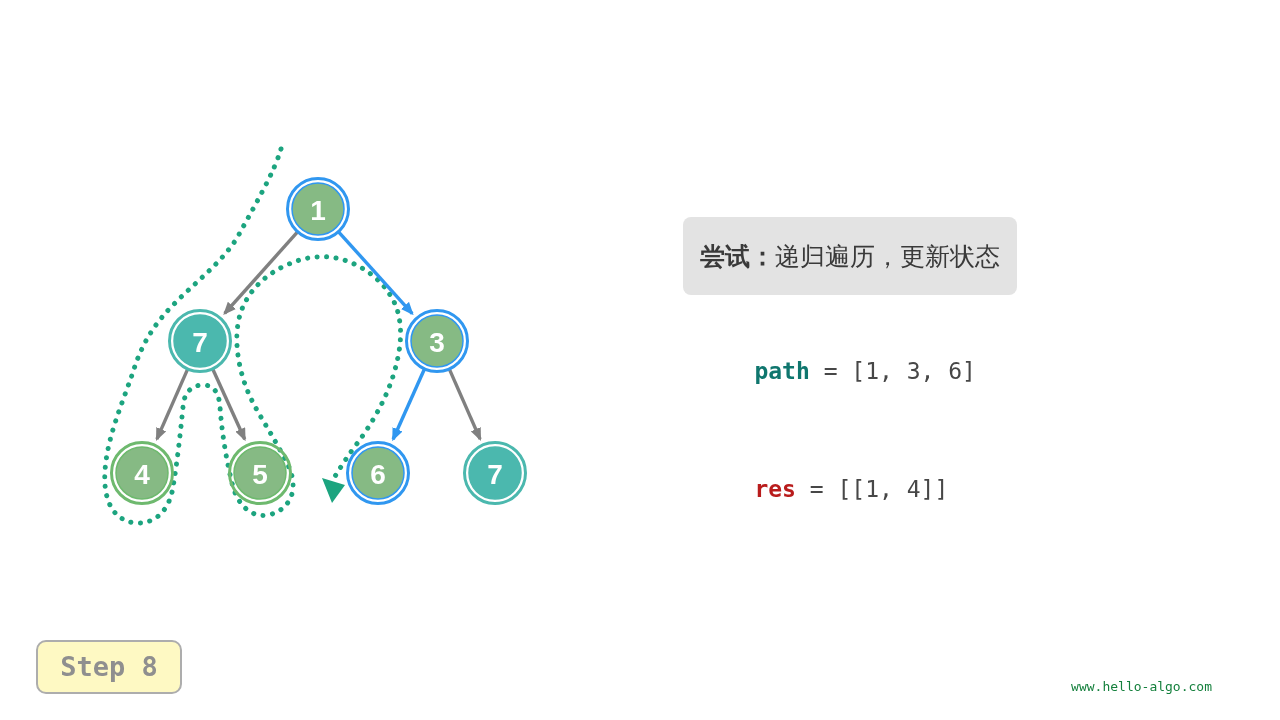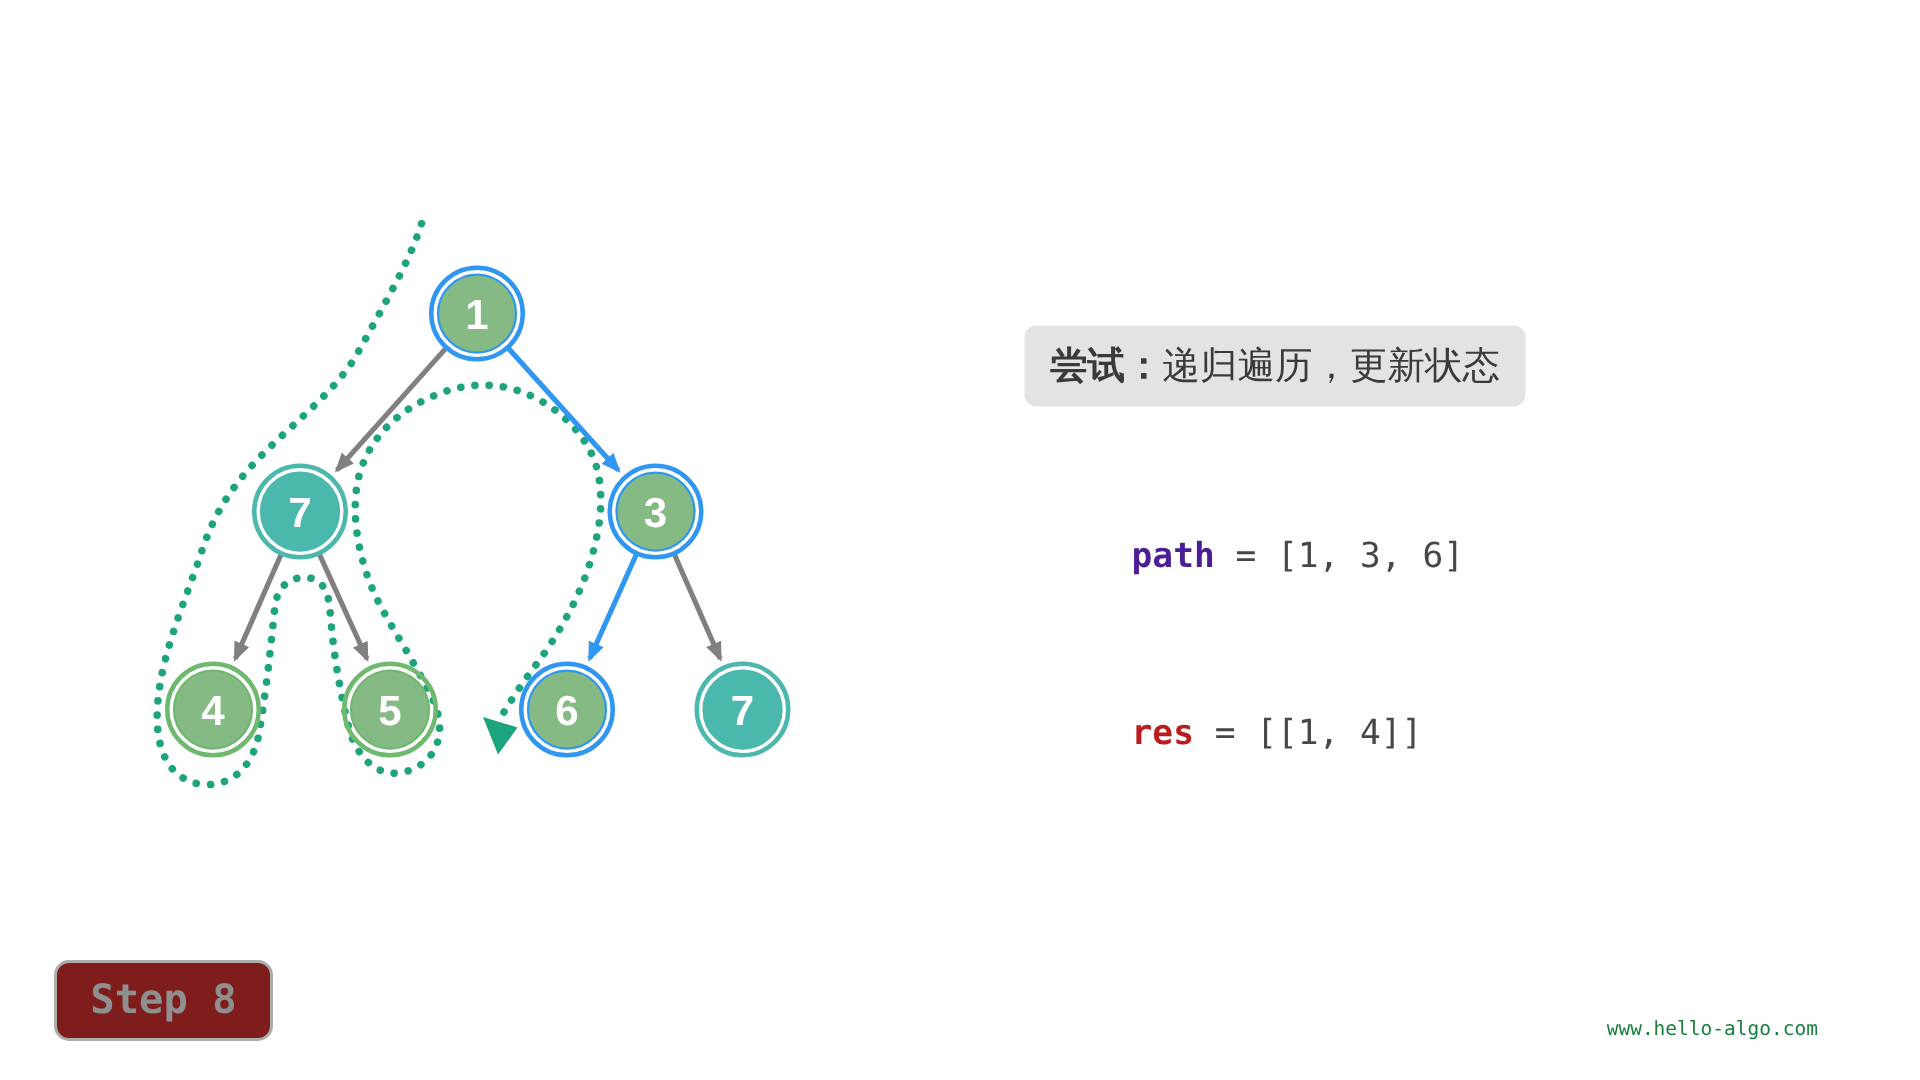--- a/index.html
+++ b/index.html
@@ -2,33 +2,33 @@
 <html><head>
 <meta charset="utf-8">
 <style>
   html,body{margin:0;padding:0;background:#ffffff;}
   body{width:1280px;height:720px;font-family:"Liberation Sans",sans-serif;}
   .stage{position:relative;width:1280px;height:720px;background:#ffffff;overflow:hidden;}
   #tree-svg{position:absolute;left:0;top:0;}
   .cn-line{position:absolute;white-space:nowrap;color:#3a3a3a;font-size:25px;
            font-family:"Liberation Sans",sans-serif;}
   .cn-line b{font-weight:bold;}
-  .hl-box{left:683px;top:217px;height:46px;line-height:46px;padding:4px 17px;
+  .hl-box{left:683px;top:217px;height:46px;line-height:46px;padding:16px 17px;
           background:#e3e3e3;border-radius:8px;}
   .back-line{left:700px;top:279px;height:27px;line-height:27px;}
   .code-line{position:absolute;white-space:pre;font-family:"DejaVu Sans Mono",monospace;
              font-size:23px;color:#474747;height:28px;line-height:28px;}
   .path-line{left:699px;top:329px;}
   .res-line{left:699px;top:447px;}
   .var-name{font-weight:bold;}
-  .path-line .var-name{color:#4c1d95;}
+  .path-line .var-name{color:#0f766e;}
   .res-line .var-name{color:#b91c1c;}
   .step-box{position:absolute;left:36px;top:640px;width:146px;height:54px;
             box-sizing:border-box;border:2px solid #adadad;border-radius:10px;
-            background:#7f1d1d;text-align:center;line-height:50px;
+            background:#fef9c3;text-align:center;line-height:50px;
             font-family:"DejaVu Sans Mono",monospace;font-weight:bold;
             font-size:27px;color:#8f8f8f;}
   .watermark{position:absolute;right:68px;top:679px;
              font-family:"DejaVu Sans Mono",monospace;font-size:13px;color:#15803d;}
 </style>
 </head>
 <body>
 
 <div class="stage">
 

